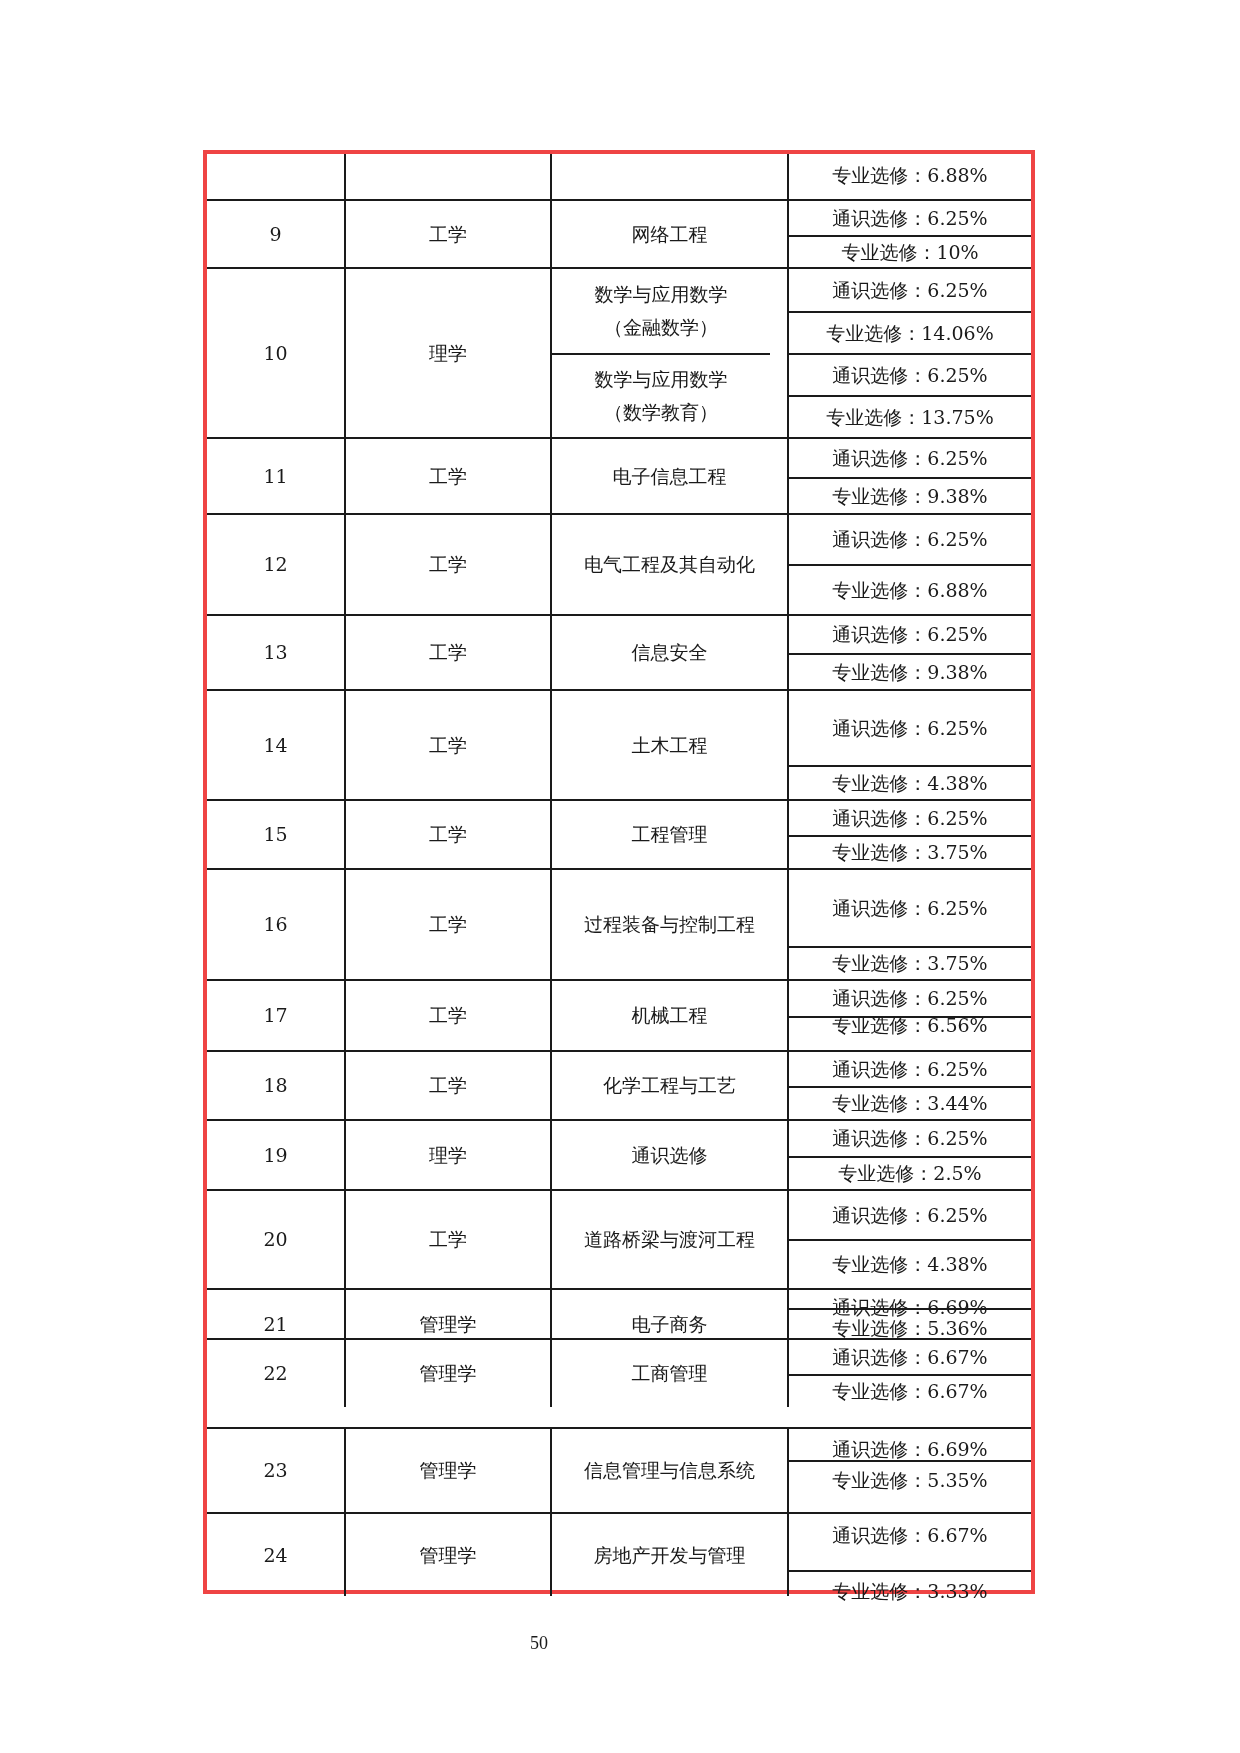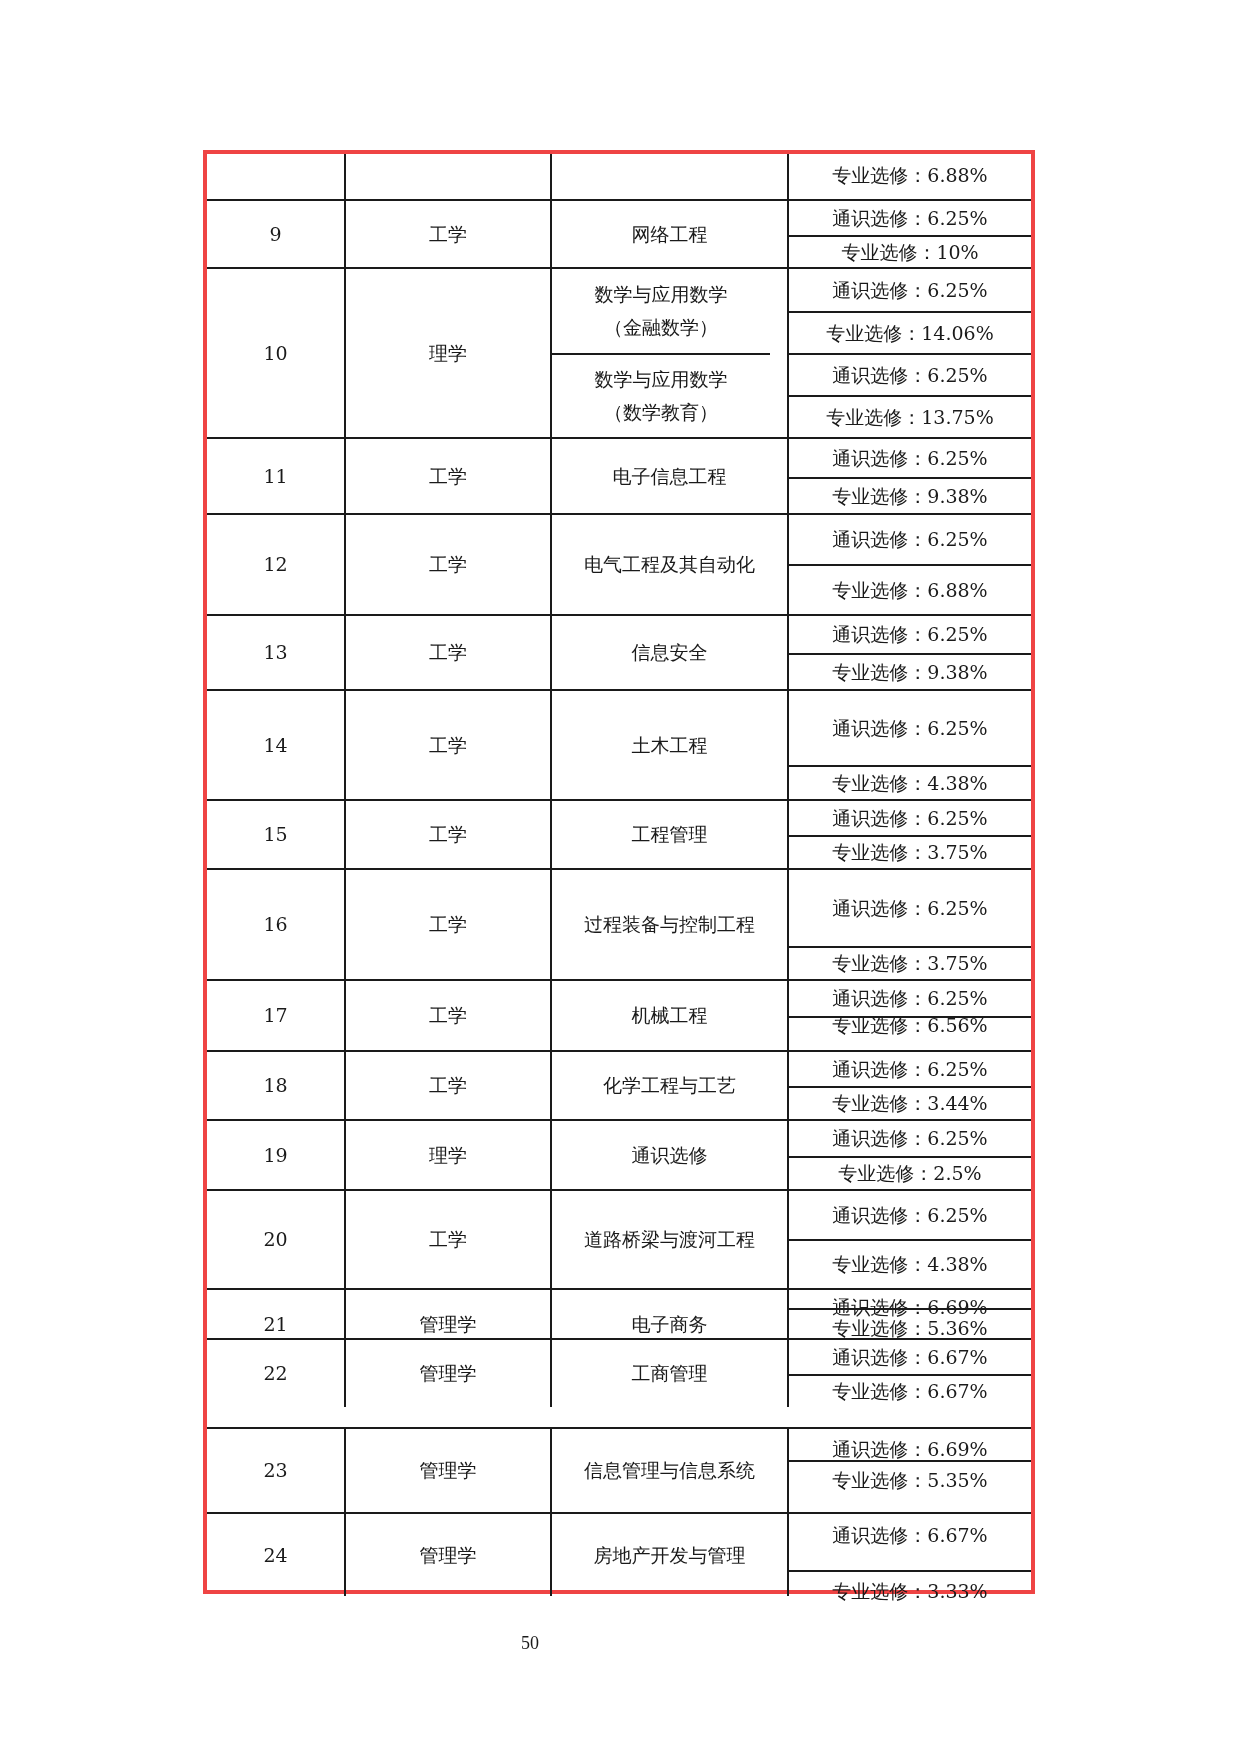--- a/index.html
+++ b/index.html
@@ -15,21 +15,21 @@
   .c-no { left: 0; width: 139px; border-right: 2px solid #1a1a1a; }
   .c-cat { left: 139px; width: 206px; border-right: 2px solid #1a1a1a; }
   .c-major { left: 345px; width: 237px; border-right: 2px solid #1a1a1a; }
   .c-ratio { left: 582px; right: 0; }
   .sub { position: absolute; left: 0; right: 0; display: flex; align-items: center; justify-content: center;
          font-size: 19px; box-sizing: border-box; }
   .sub + .sub, .sub.split { border-top: 2px solid #1a1a1a; }
   .major-sub { position: absolute; left: 0; right: 17px; display: flex; flex-direction: column; align-items: center;
                justify-content: center; font-size: 19px; line-height: 33px; box-sizing: border-box; }
   .major-sub.split { border-top: 2px solid #1a1a1a; }
-  .pagenum { position: absolute; left: 8px; width: 1044px; top: 1633px; text-align: center;
+  .pagenum { position: absolute; left: 17px; width: 1044px; top: 1633px; text-align: center;
              font-size: 18px; font-family: "Liberation Serif", serif; }
 </style>
 </head>
 <body>
 
 <div class="page">
   <div class="table">
 
     <div class="row first" style="top:0px;height:45px">
       <div class="cell c-no"></div>

